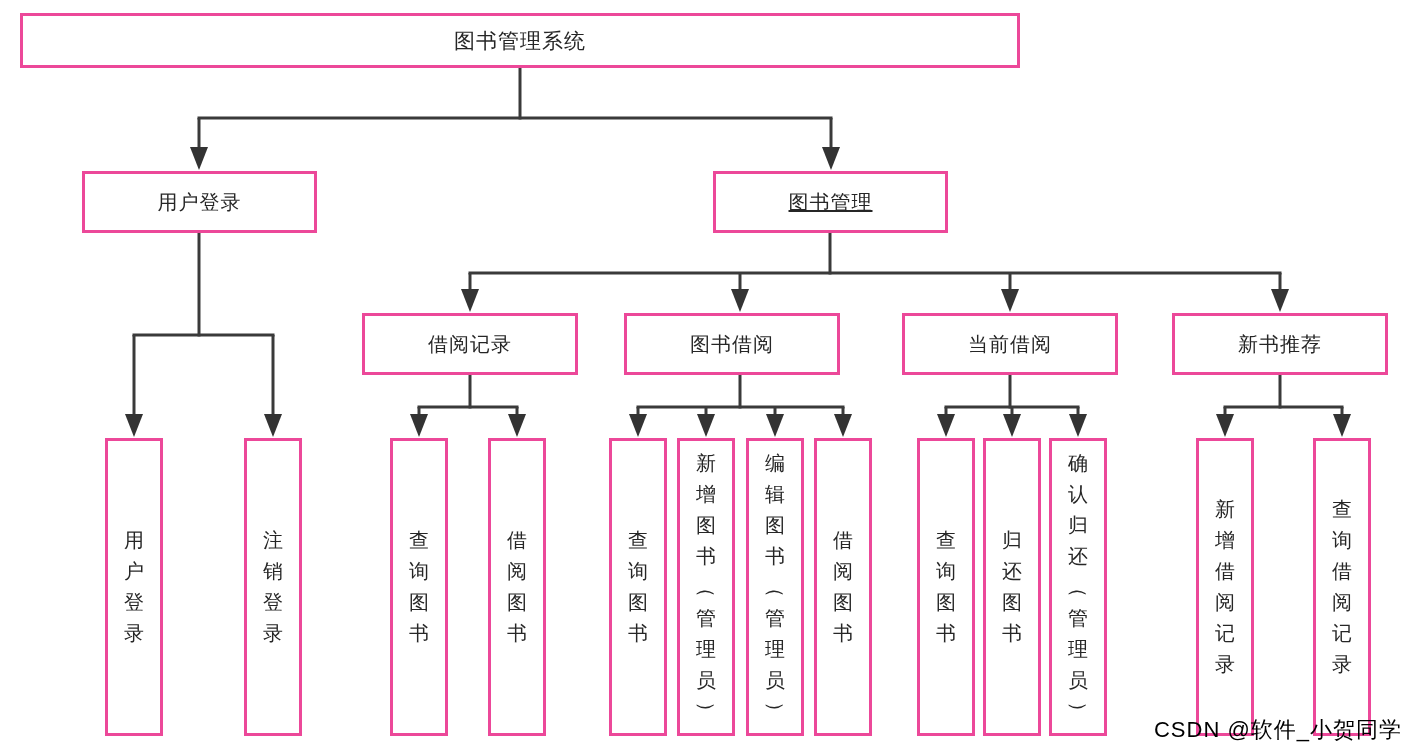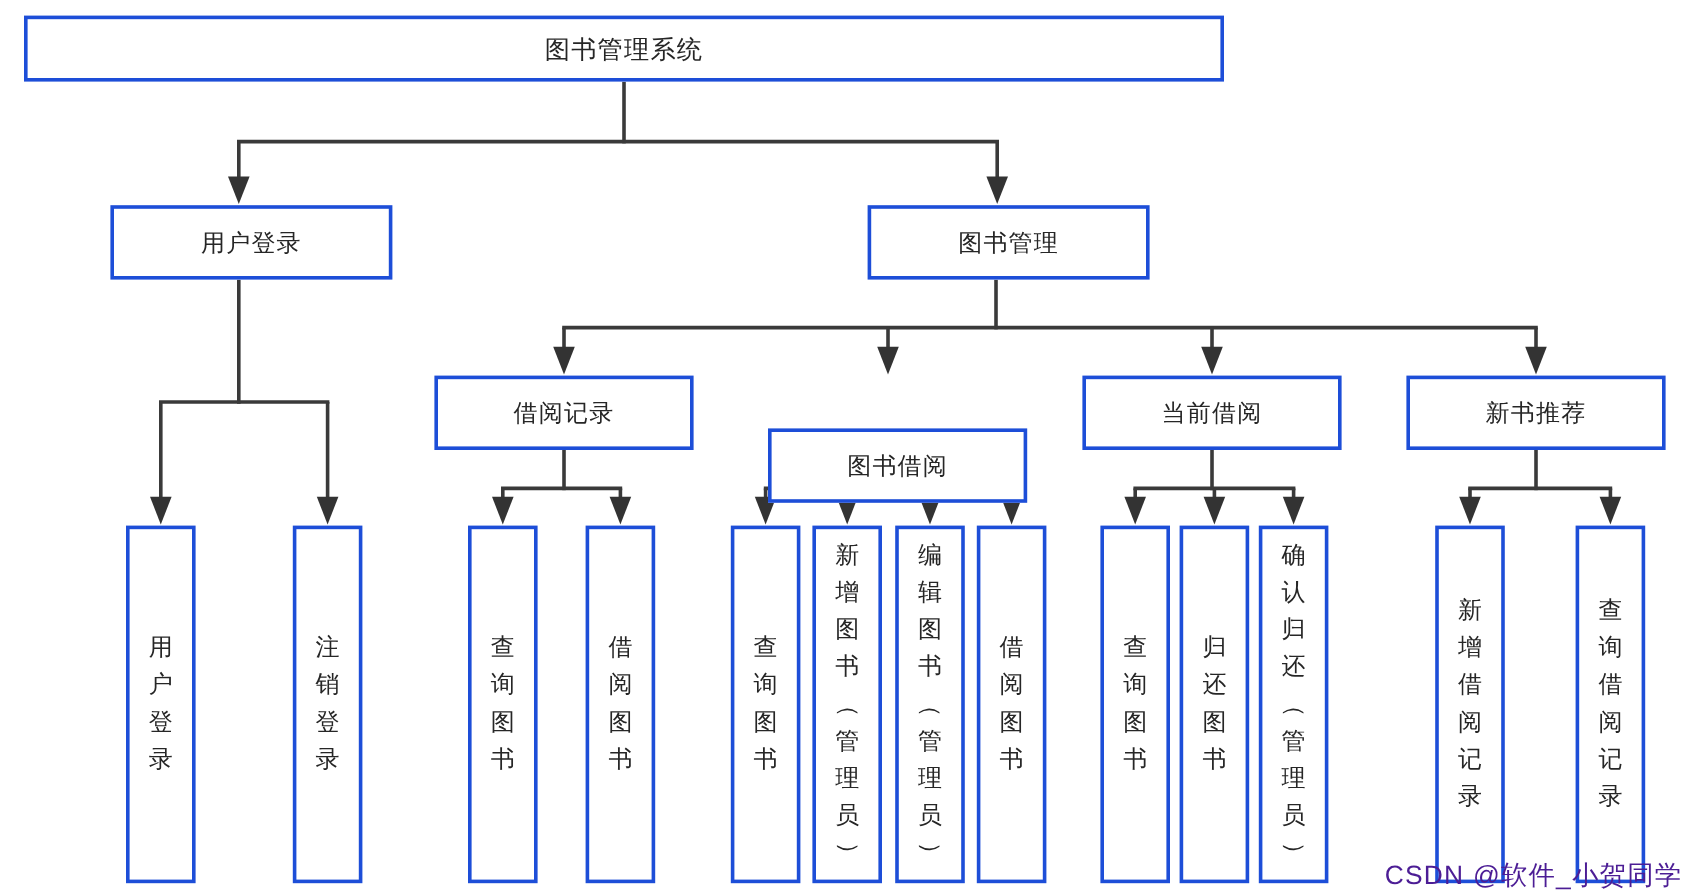--- a/index.html
+++ b/index.html
@@ -19,55 +19,55 @@
   .connectors {
     position: absolute;
     left: 0;
     top: 0;
     z-index: 1;
   }
   .box {
     position: absolute;
     box-sizing: border-box;
     background: #ffffff;
-    border: 3px solid #1d4ed8;
+    border: 3px solid #ec4899;
     z-index: 2;
     display: flex;
     align-items: center;
     justify-content: center;
   }
   .hlabel {
     font-size: 20px;
     letter-spacing: 1px;
     color: #262626;
     white-space: nowrap;
   }
   .root-box   { left: 20px;  top: 13px;  width: 1000px; height: 55px; }
   .root-box .hlabel { font-size: 21px; }
-  .l2-box     { top: 171px;  width: 235px; height: 62px; margin-left: 10px; }
+  .l2-box     { top: 171px;  width: 235px; height: 62px; }
   .l3-box     { top: 313px;  width: 216px; height: 62px; }
   .leaf-box   { top: 438px;  width: 58px;  height: 298px; flex-direction: column; }
   .vchar {
     display: block;
     height: 31px;
     line-height: 31px;
     width: 100%;
     text-align: center;
     font-size: 20px;
     color: #262626;
   }
   .vchar.rot { transform: rotate(90deg); }
   .watermark {
     position: absolute;
     right: 3px;
     top: 715px;
     z-index: 3;
     font-size: 22px;
     letter-spacing: 1px;
-    color: #4c1d95;
+    color: #000000;
     white-space: nowrap;
   }
 </style>
 </head>
 <body>
 
 <div class="canvas">
 
   <svg class="connectors" width="1405" height="747" viewBox="0 0 1405 747">
     <g stroke="#3a3a3a" stroke-width="3" fill="none">
@@ -142,28 +142,28 @@
     </g>
   </svg>
 
   <div class="box root-box">
     <span class="hlabel">图书管理系统</span>
   </div>
 
   <div class="box l2-box" style="left:82px;">
     <span class="hlabel">用户登录</span>
   </div>
-  <div class="box l2-box" style="left:713px;">
+  <div class="box l2-box" style="left:713px;text-decoration:underline;">
     <span class="hlabel">图书管理</span>
   </div>
 
   <div class="box l3-box" style="left:362px;">
     <span class="hlabel">借阅记录</span>
   </div>
-  <div class="box l3-box" style="left:640px;margin-top:44px;">
+  <div class="box l3-box" style="left:624px;">
     <span class="hlabel">图书借阅</span>
   </div>
   <div class="box l3-box" style="left:902px;">
     <span class="hlabel">当前借阅</span>
   </div>
   <div class="box l3-box" style="left:1172px;">
     <span class="hlabel">新书推荐</span>
   </div>
 
   <div class="box leaf-box" style="left:105px;">

